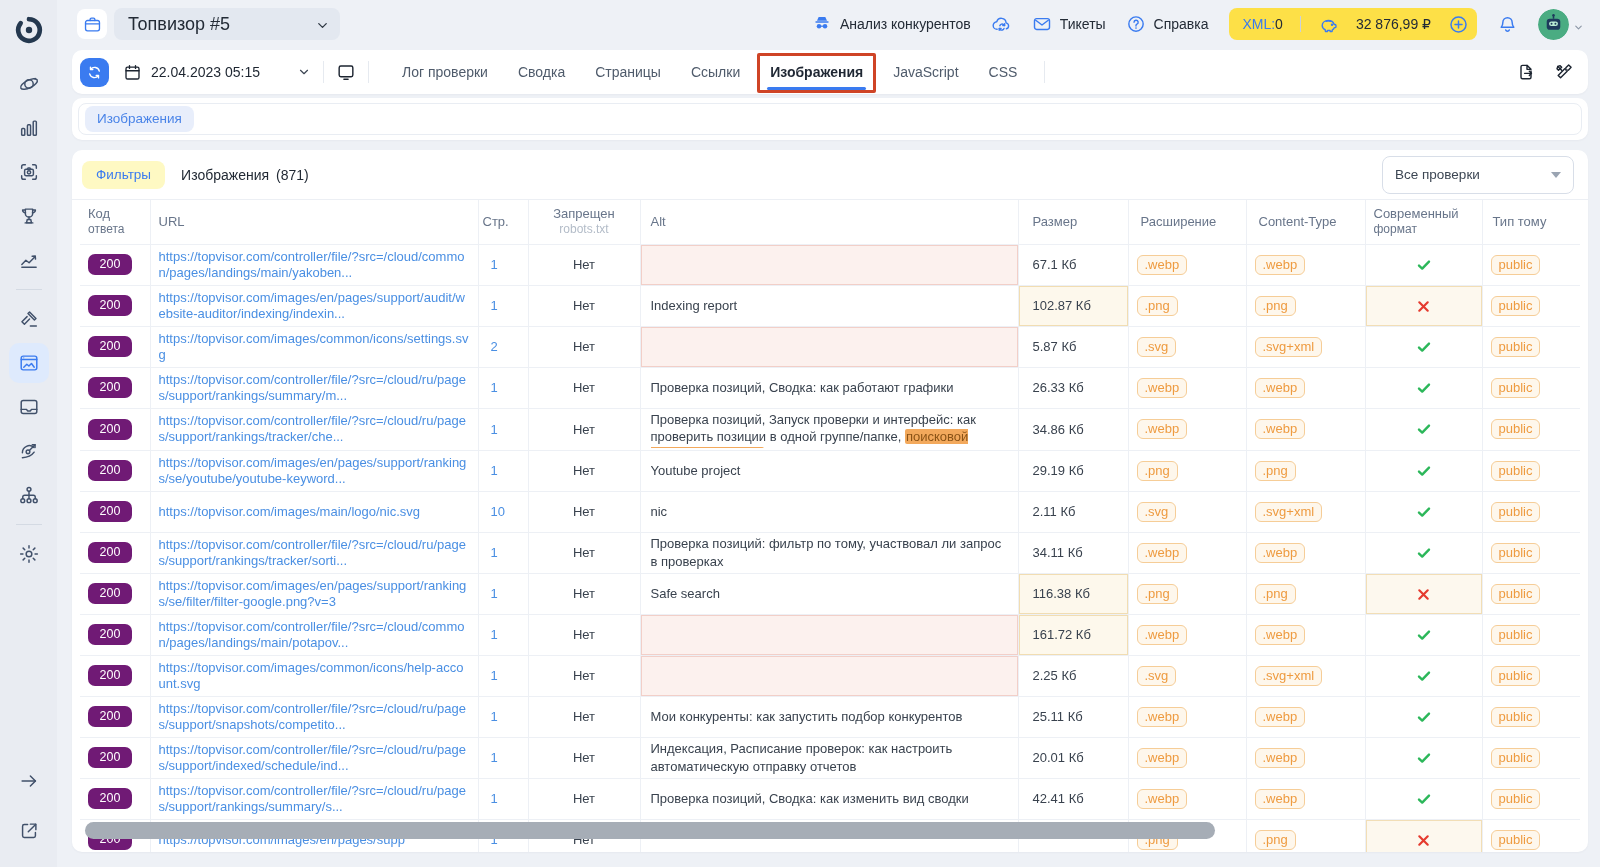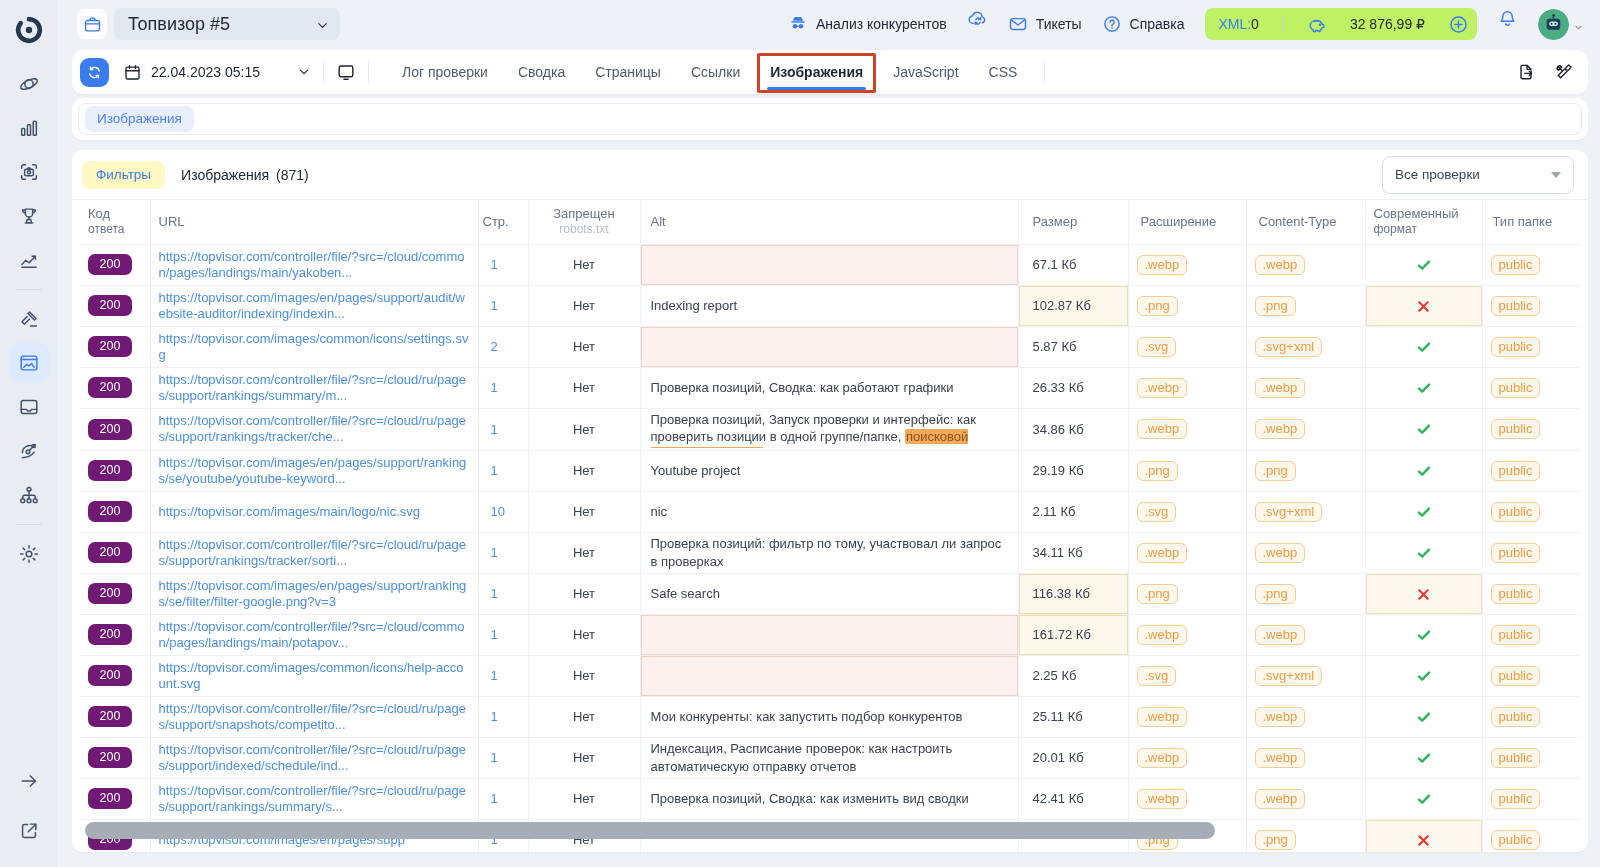--- a/index.html
+++ b/index.html
@@ -19,27 +19,27 @@
   .side-divider { width:26px; height:1px; background:#d4dae3; margin:7px 0; }
   .side-bottom { position:absolute; bottom:14px; left:0; width:57px; display:flex; flex-direction:column; align-items:center; gap:6px; }
 
   
   .topbar { position:absolute; left:57px; top:0; width:1543px; height:48px; display:flex; align-items:center; padding:0 16px 0 20px; }
   .ws-btn { width:30px; height:30px; background:#fff; border-radius:8px; display:flex; align-items:center; justify-content:center; color:#3a7bf0; }
   .ws-btn svg { width:19px; height:19px; }
   .project-pill { margin-left:7px; height:32px; width:226px; background:#e3e8f0; border-radius:8px;
                   display:flex; align-items:center; padding:0 10px 0 14px; font-size:18px; color:#232b36; cursor:pointer; }
   .project-pill .chev { margin-left:auto; width:15px; height:15px; color:#2d3642; }
-  .topbar-right { margin-left:auto; display:flex; gap:20px; }
+  .topbar-right { margin-left:auto; display:flex; align-items:center; gap:20px; }
   .tb-link { display:flex; align-items:center; gap:8px; font-size:14px; color:#232b36; cursor:pointer; }
   .tb-link .ic { color:#3a7bf0; display:flex; }
   .tb-link .ic svg { width:20px; height:20px; }
   .tb-iconbtn { color:#3a7bf0; display:flex; cursor:pointer; }
   .tb-iconbtn svg { width:21px; height:21px; }
-  .billing-pill { height:32px; background:#bef264; border-radius:8px; display:flex; align-items:center; padding:0 8px 0 14px; gap:23px; font-size:14px; }
+  .billing-pill { height:32px; background:#fde047; border-radius:8px; display:flex; align-items:center; padding:0 8px 0 14px; gap:17px; font-size:14px; }
   .xml-lab { color:#3a7bf0; }
   .xml-val { color:#232b36; margin-left:-4px; }
   .v-sep { width:1px; height:16px; background:#c9d1dd; }
   .balance { color:#232b36; }
   .avatar-wrap { display:flex; align-items:center; gap:4px; cursor:pointer; }
   .avatar { width:31px; height:31px; border-radius:50%; overflow:hidden; }
   .avatar svg { width:31px; height:31px; display:block; }
   .avatar-chev { width:11px; height:11px; color:#8b96a5; }
 
   
@@ -458,21 +458,21 @@
         <tr>
           <th><span>Код</span><span class="sub" style="color:#68758a">ответа</span></th>
           <th>URL</th>
           <th style="padding-left:4px">Стр.</th>
           <th class="center"><span>Запрещен</span><span class="sub">robots.txt</span></th>
           <th style="padding-left:10px">Alt</th>
           <th style="padding-left:14px">Размер</th>
           <th style="padding-left:12px">Расширение</th>
           <th style="padding-left:12px">Content-Type</th>
           <th><span>Современный</span><span class="sub" style="color:#68758a">формат</span></th>
-          <th style="padding-left:10px">Тип папке</th>
+          <th style="padding-left:10px">Тип тому</th>
         </tr>
       </thead>
       <tbody>
   <tr>
     <td class="c-code"><span class="badge-status">200</span></td>
     <td class="c-url">
               <a class="url" href="#">https://topvisor.com/controller/file/?src=/cloud/common/pages/landings/main/yakoben...</a>
             </td>
     <td class="c-page"><a class="pagelink" href="#">1</a></td>
     <td class="c-robots center">Нет</td>

